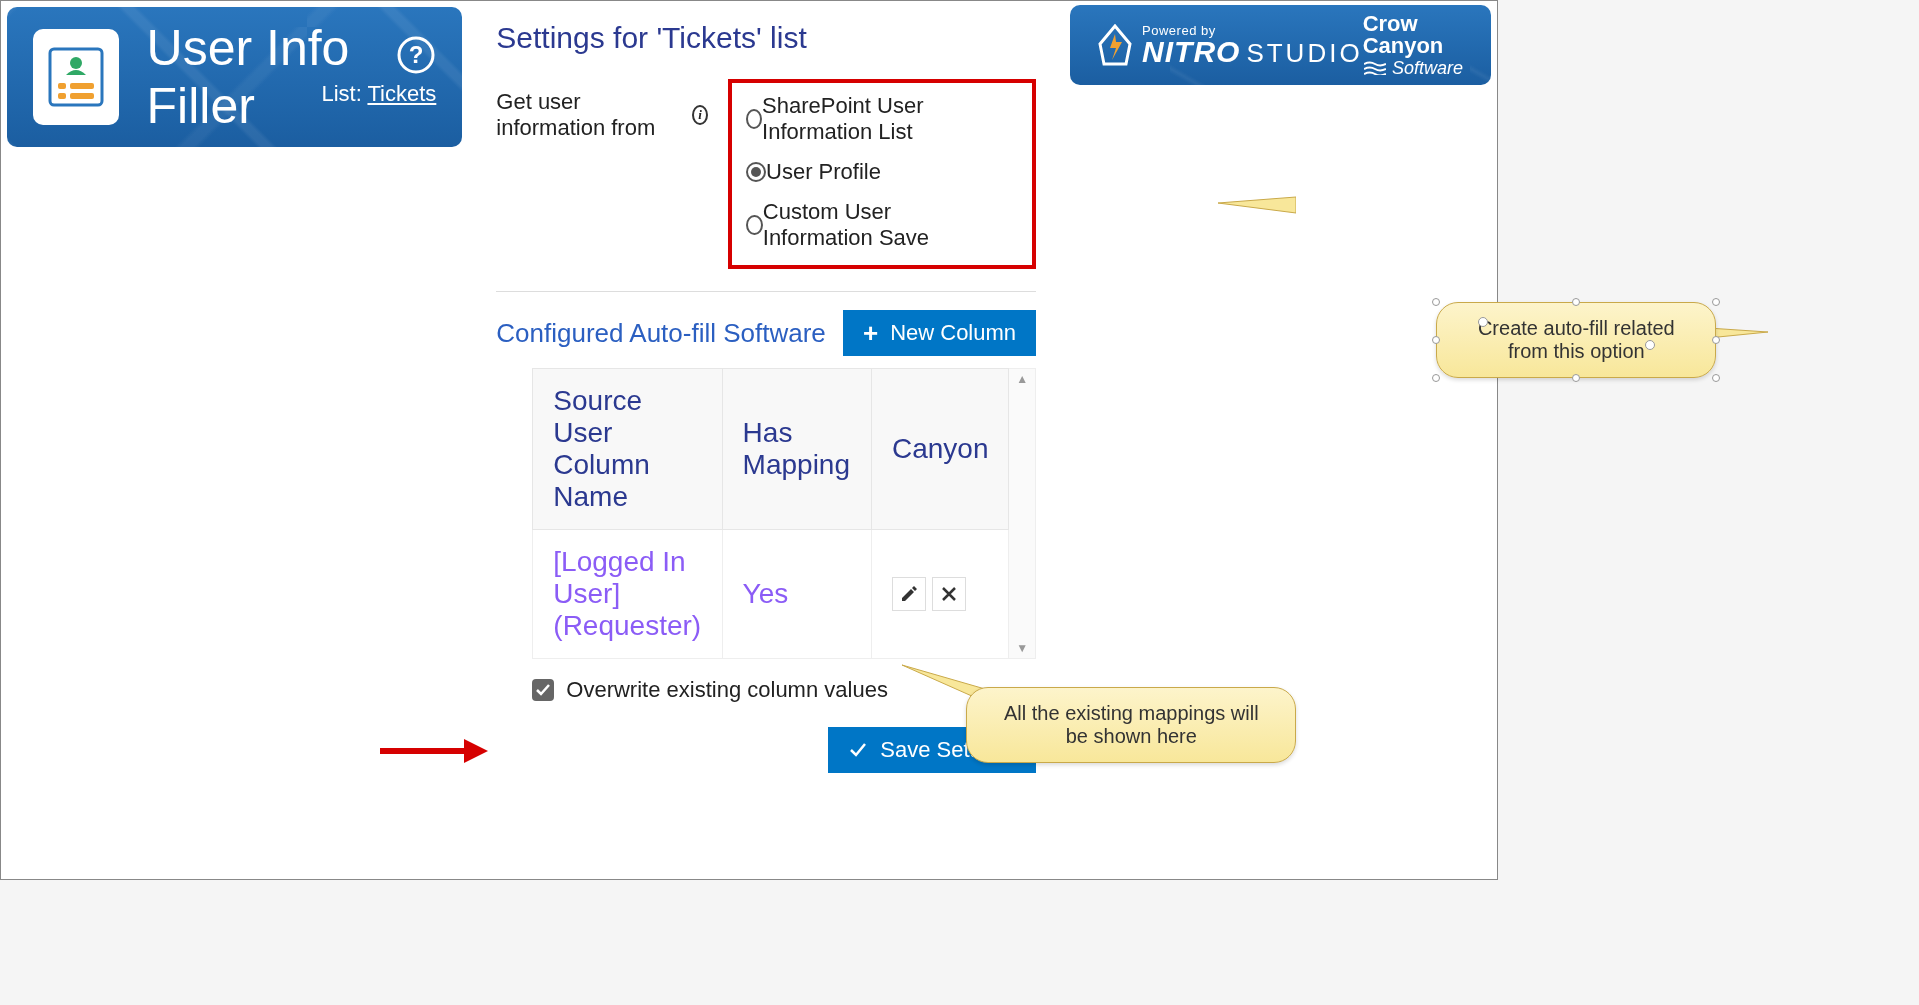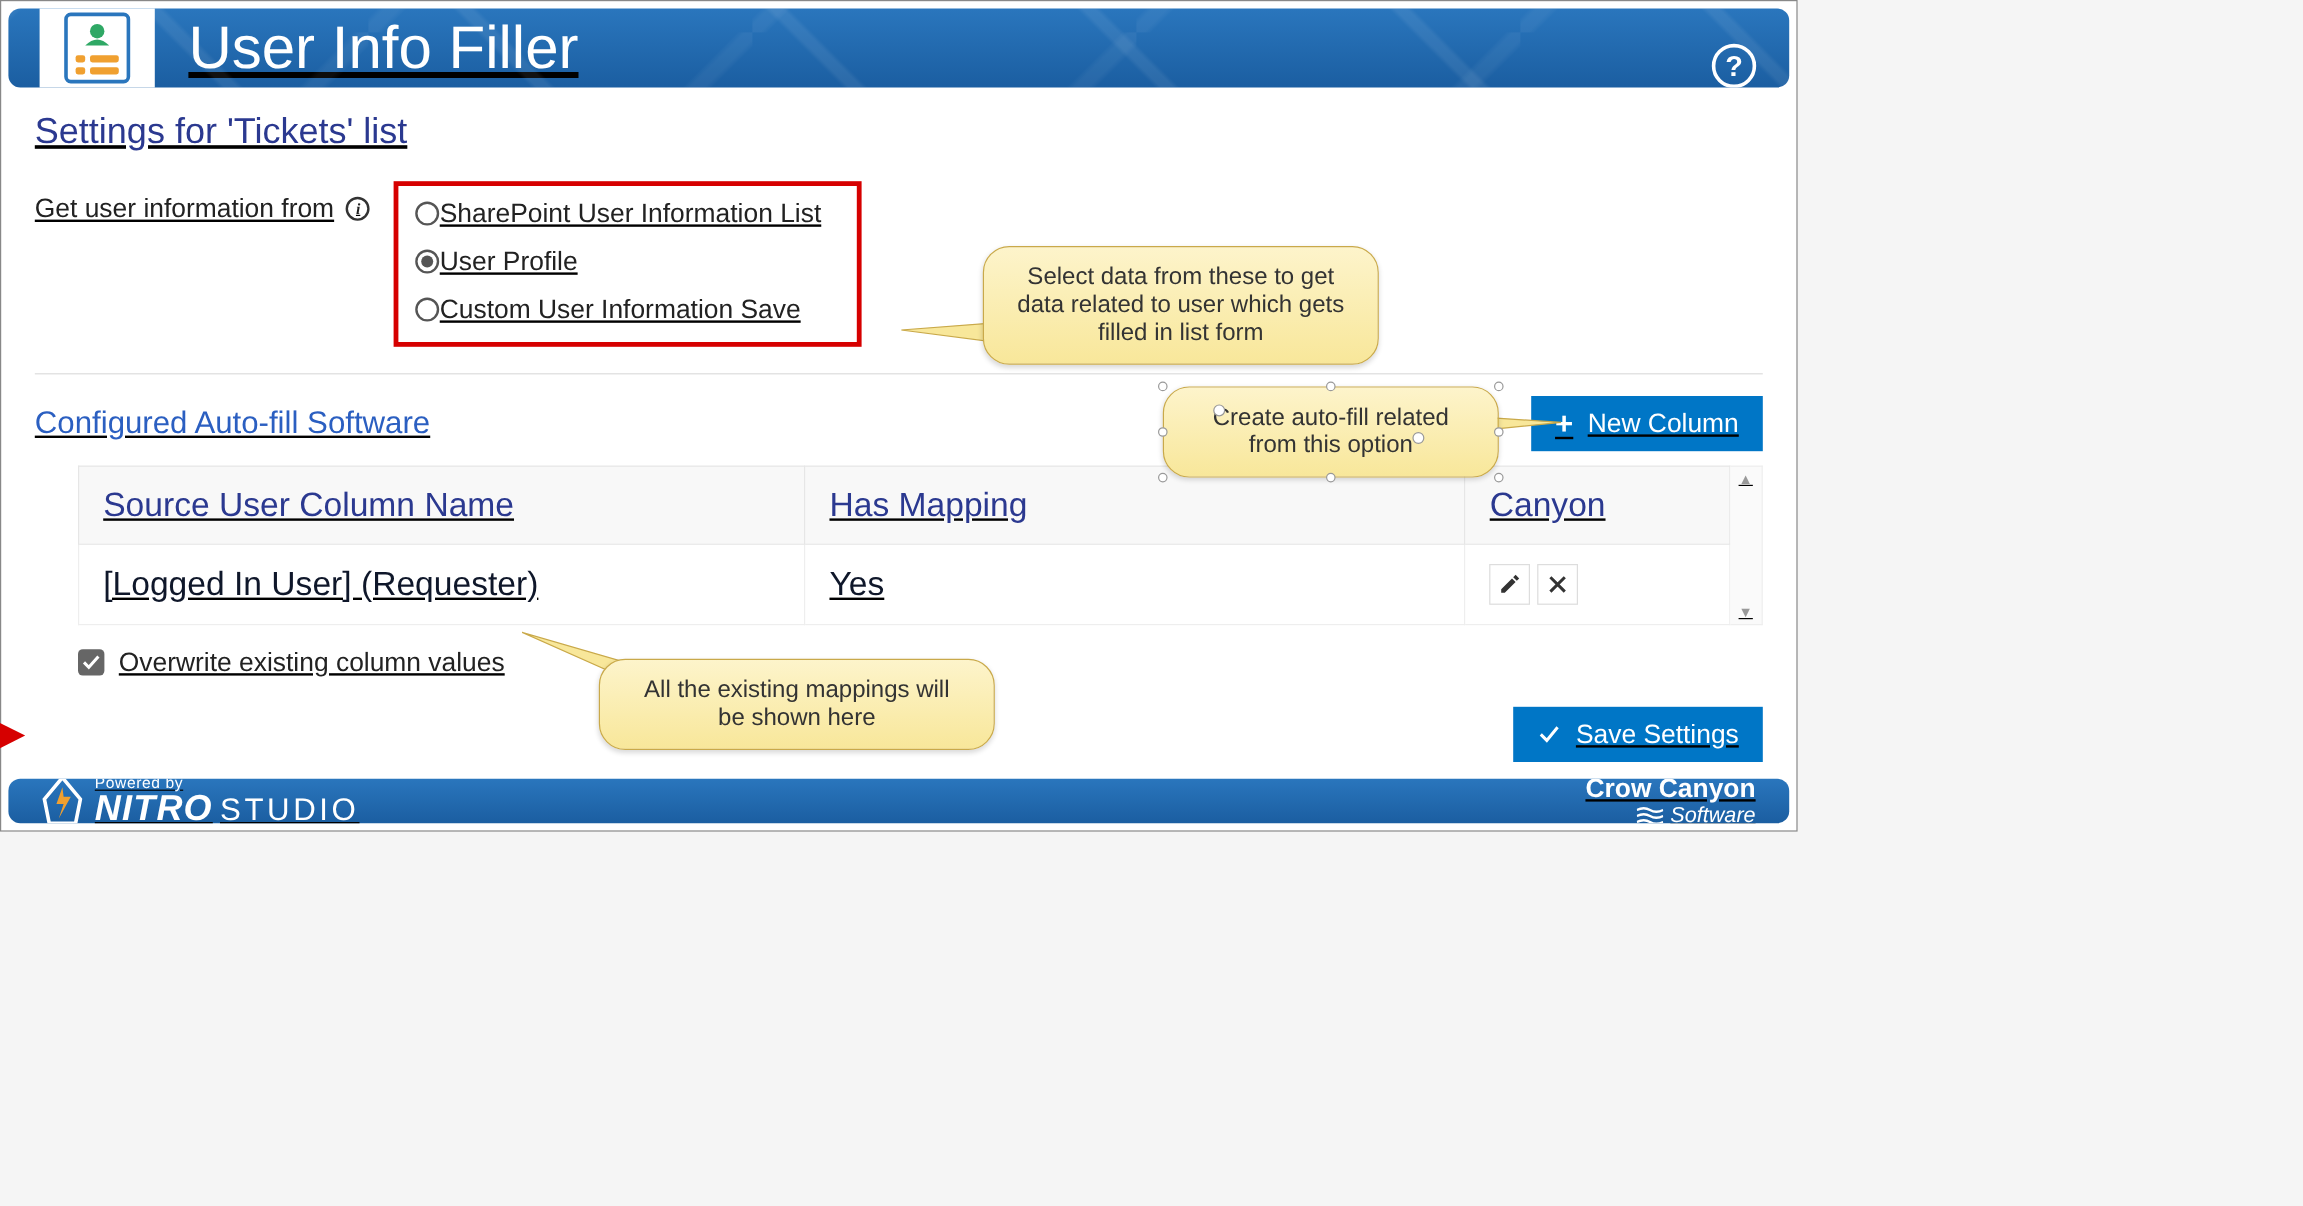--- a/index.html
+++ b/index.html
@@ -10,24 +10,23 @@
     height: 1005px;
     overflow: hidden;
     position: relative;
   }
   .app {
     width: 1498px;
     margin: 0;
     border: 1px solid #888;
     background: #fff;
     display: flex;
-    flex-direction: column;
-    height: 693px;
-    position: relative;
-    text-decoration: underline;
+    flex-direction: row;
+    height: 880px;
+    position: relative;
   }
   
   .header {
     background: linear-gradient(180deg, #2a76bd 0%, #1b5ea1 100%);
     border-radius: 10px;
     margin: 6px 6px 0 6px;
     height: 140px;
     display: flex;
     align-items: center;
     padding: 0 26px;
@@ -189,21 +188,21 @@
     text-align: left;
     color: #2b3990;
     font-weight: 400;
     padding: 16px 20px;
     background: #f8f8f8;
     border: 1px solid #e6e6e6;
   }
   td {
     padding: 16px 20px;
     border: 1px solid #eee;
-    color: #0f172a;
+    color: #8b5cf6;
     background: #fff;
   }
   .col-source { width: 44%; }
   .col-map { width: 40%; }
   .col-actions { width: 16%; }
   .action-btns { display: flex; gap: 6px; }
   .icon-btn {
     width: 34px; height: 34px;
     border: 1px solid #ddd;
     background: #fff;
@@ -393,21 +392,20 @@
         </label>
         <label class="radio-item">
           <span class="radio-btn"></span>
           <span>Custom User Information Save</span>
         </label>
       </div>
 
       <svg class="callout1-tail" viewBox="0 0 78 30">
         <path d="M78 8 L0 14 L78 24 Z" fill="#f8e79a" stroke="#c9a94a"></path>
       </svg>
-      <div class="callout callout1">Select data from these to get data related to user which gets filled in list form</div>
     </div>
 
     <hr class="divider">
 
     <div class="subsection-outer">
       <div class="subsection-row">
         <div class="subsection-title">Configured Auto-fill Software</div>
         <button class="btn">
           <span class="plus">+</span>
           <span>New Column</span>

